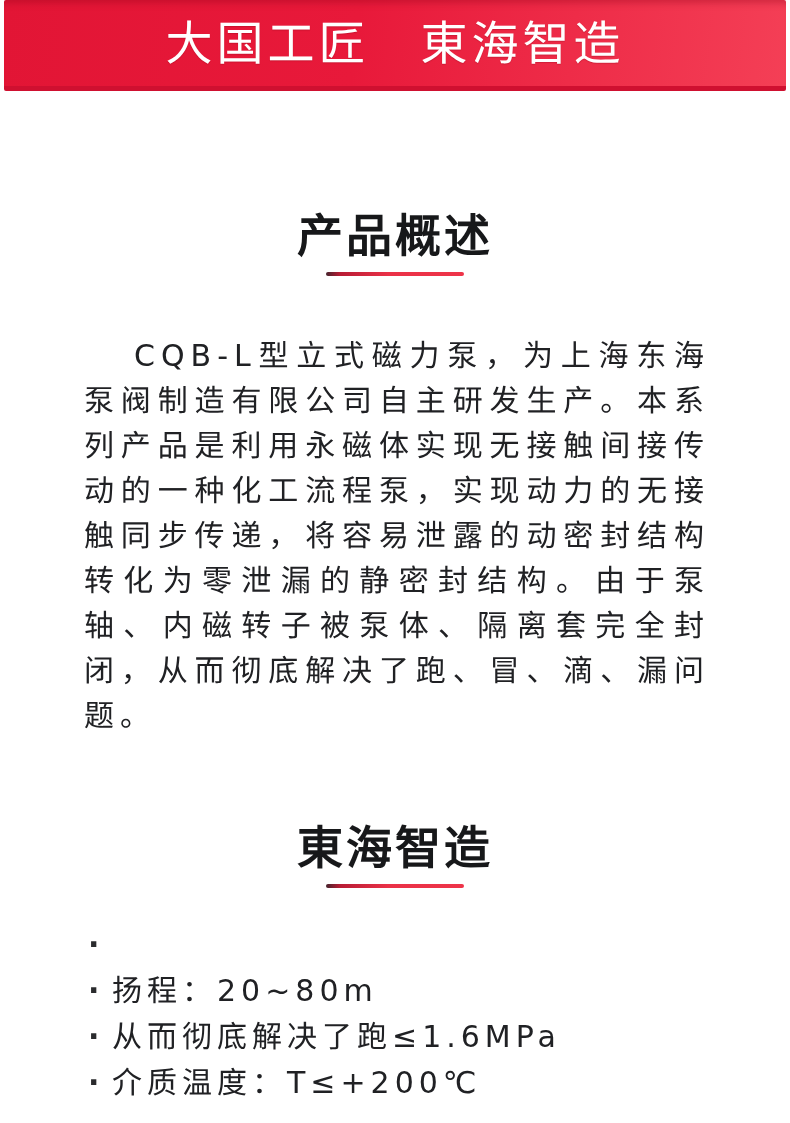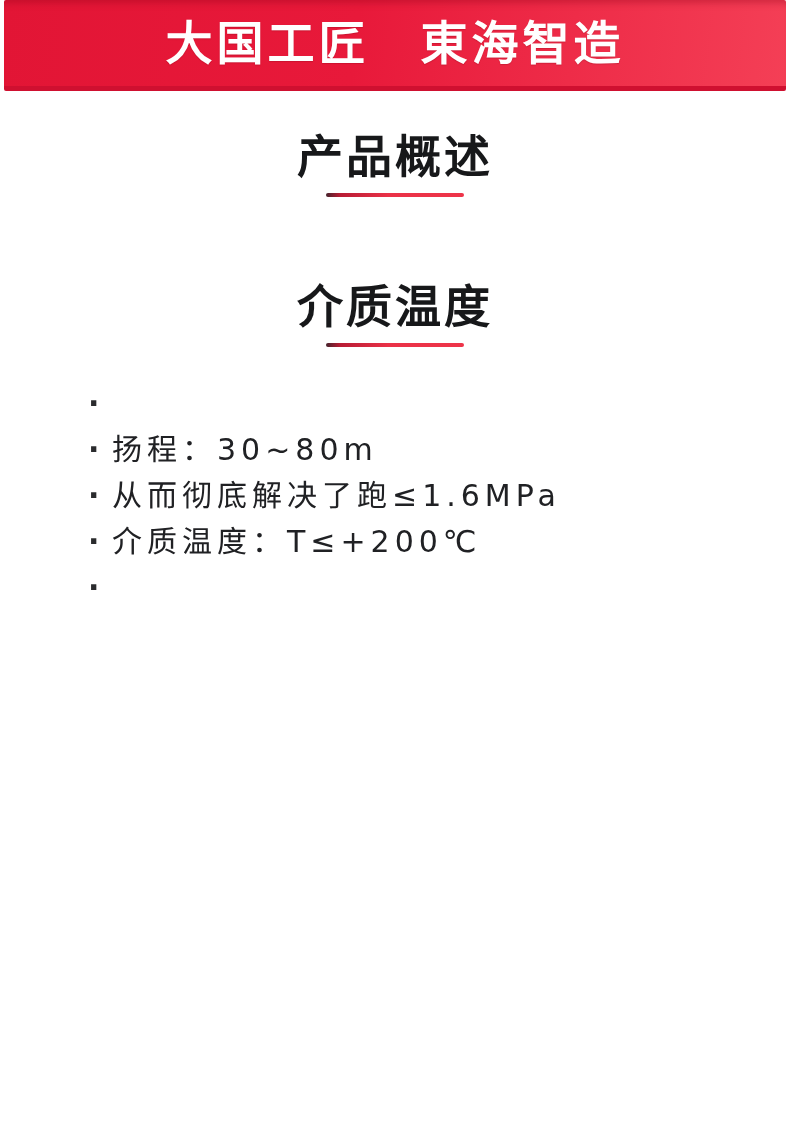--- a/index.html
+++ b/index.html
@@ -23,39 +23,39 @@
     border-bottom: 5px solid #cf1030;
     border-radius: 2px;
     display: flex;
     align-items: center;
     justify-content: center;
     box-shadow: inset 0 9px 7px -6px rgba(140, 0, 25, 0.35);
   }
   .banner-title {
     color: #ffffff;
     font-size: 47px;
-    font-weight: 700;
+    font-weight: 400;
     letter-spacing: 4px;
     line-height: 1;
     text-shadow: 0 1px 1px rgba(120, 0, 20, 0.25);
     white-space: nowrap;
     text-align: right;
   }
 
   
   .section-title {
     margin: 0;
     text-align: center;
     font-size: 46px;
     line-height: 52px;
     font-weight: 700;
     color: #17181a;
     letter-spacing: 3px;
   }
-  .title-overview { margin-top: 40px; }
+  .title-overview { margin-top: 119px; }
   .title-conditions { margin-top: 84px; }
   .title-underline {
     width: 138px;
     height: 4px;
     margin: 10px auto 0 auto;
     background: linear-gradient(90deg, #45232c 0%, #b71c34 10%, #ea3147 45%, #ee3449 100%);
     border-radius: 2px;
   }
 
   
@@ -97,33 +97,34 @@
 </head>
 <body>
 
 <header class="banner">
   <span class="banner-title">大国工匠　東海智造</span>
 </header>
 
 <section>
   <h2 class="section-title title-overview">产品概述</h2>
   <div class="title-underline"></div>
+  <p class="overview-paragraph">CQB-L型立式磁力泵，为上海东海泵阀制造有限公司自主研发生产。本系列产品是利用永磁体实现无接触间接传动的一种化工流程泵，实现动力的无接触同步传递，将容易泄露的动密封结构转化为零泄漏的静密封结构。由于泵轴、内磁转子被泵体、隔离套完全封闭，从而彻底解决了跑、冒、滴、漏问题。</p>
 </section>
 
 <section>
-  <h2 class="section-title title-conditions">介质温度</h2>
+  <h2 class="section-title title-conditions">東海智造</h2>
   <div class="title-underline"></div>
 
   <ul class="conditions-list">
     <li>
       <span class="bullet">·</span>
     </li>
     <li>
       <span class="bullet">·</span>
-      <span>扬程：30~80m</span>
+      <span>扬程：20~80m</span>
     </li>
     <li>
       <span class="bullet">·</span>
       <span>从而彻底解决了跑≤1.6MPa</span>
     </li>
     <li>
       <span class="bullet">·</span>
       <span>介质温度：T≤+200℃</span>
     </li>
     <li>

